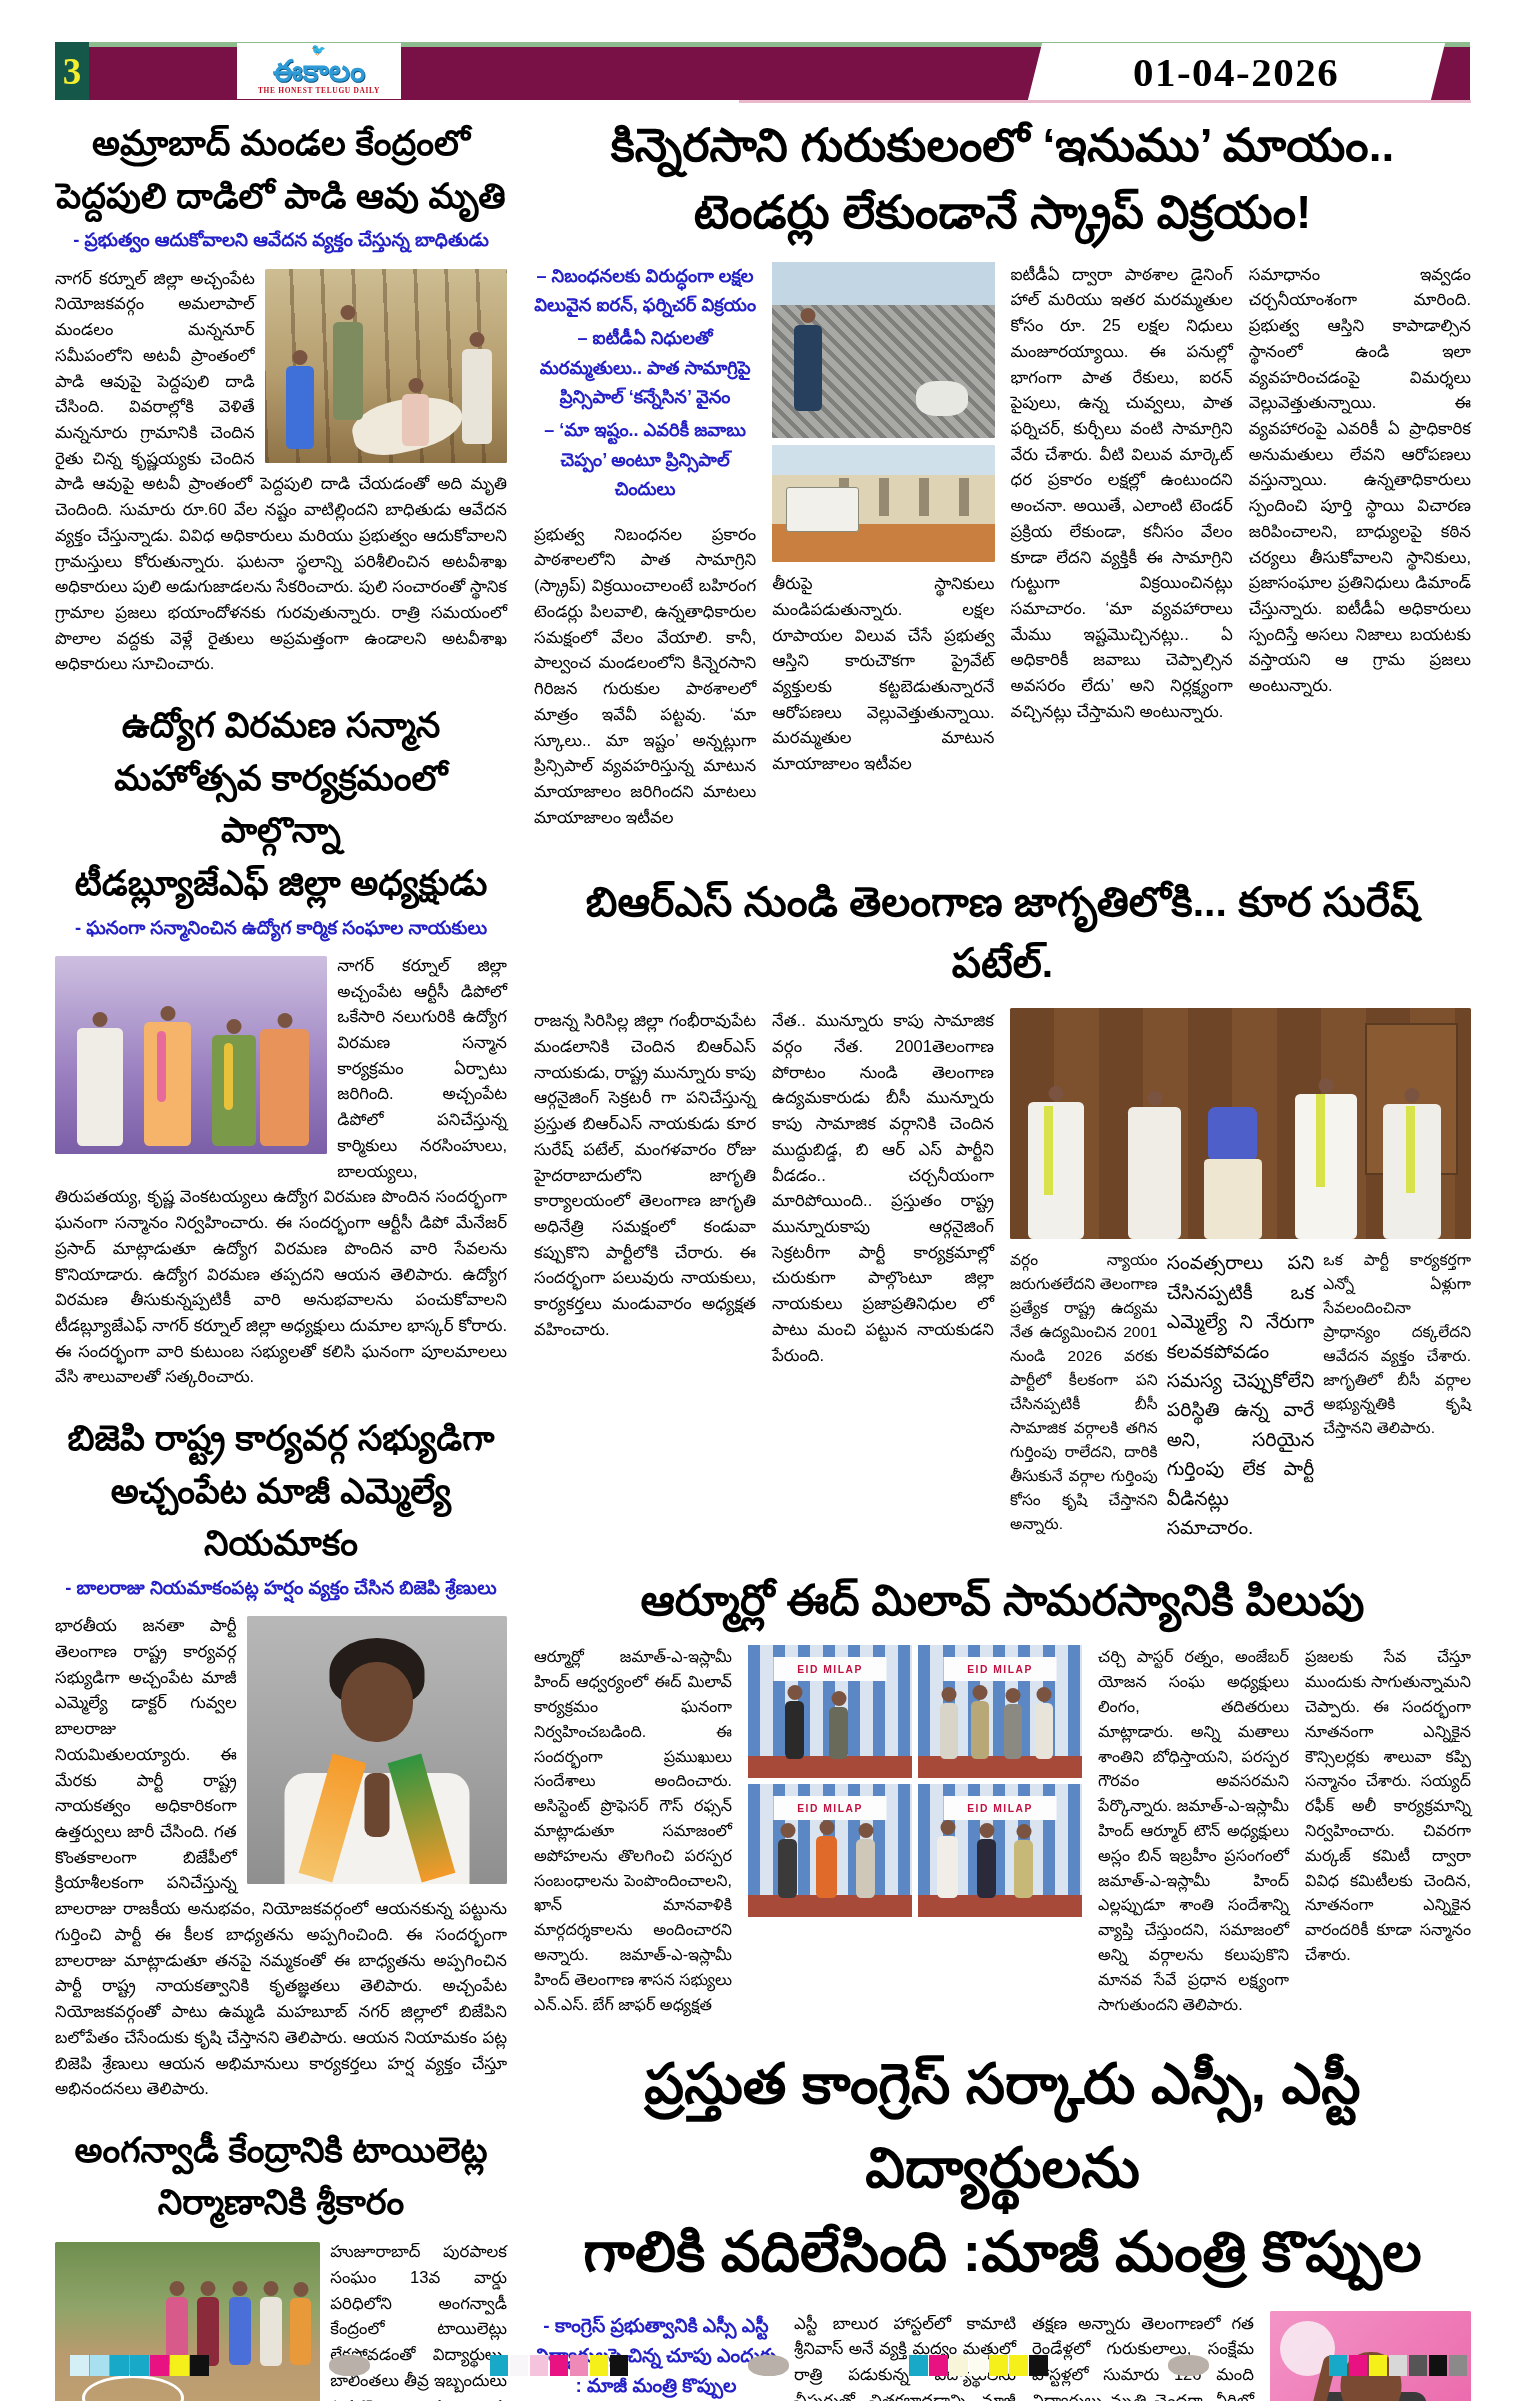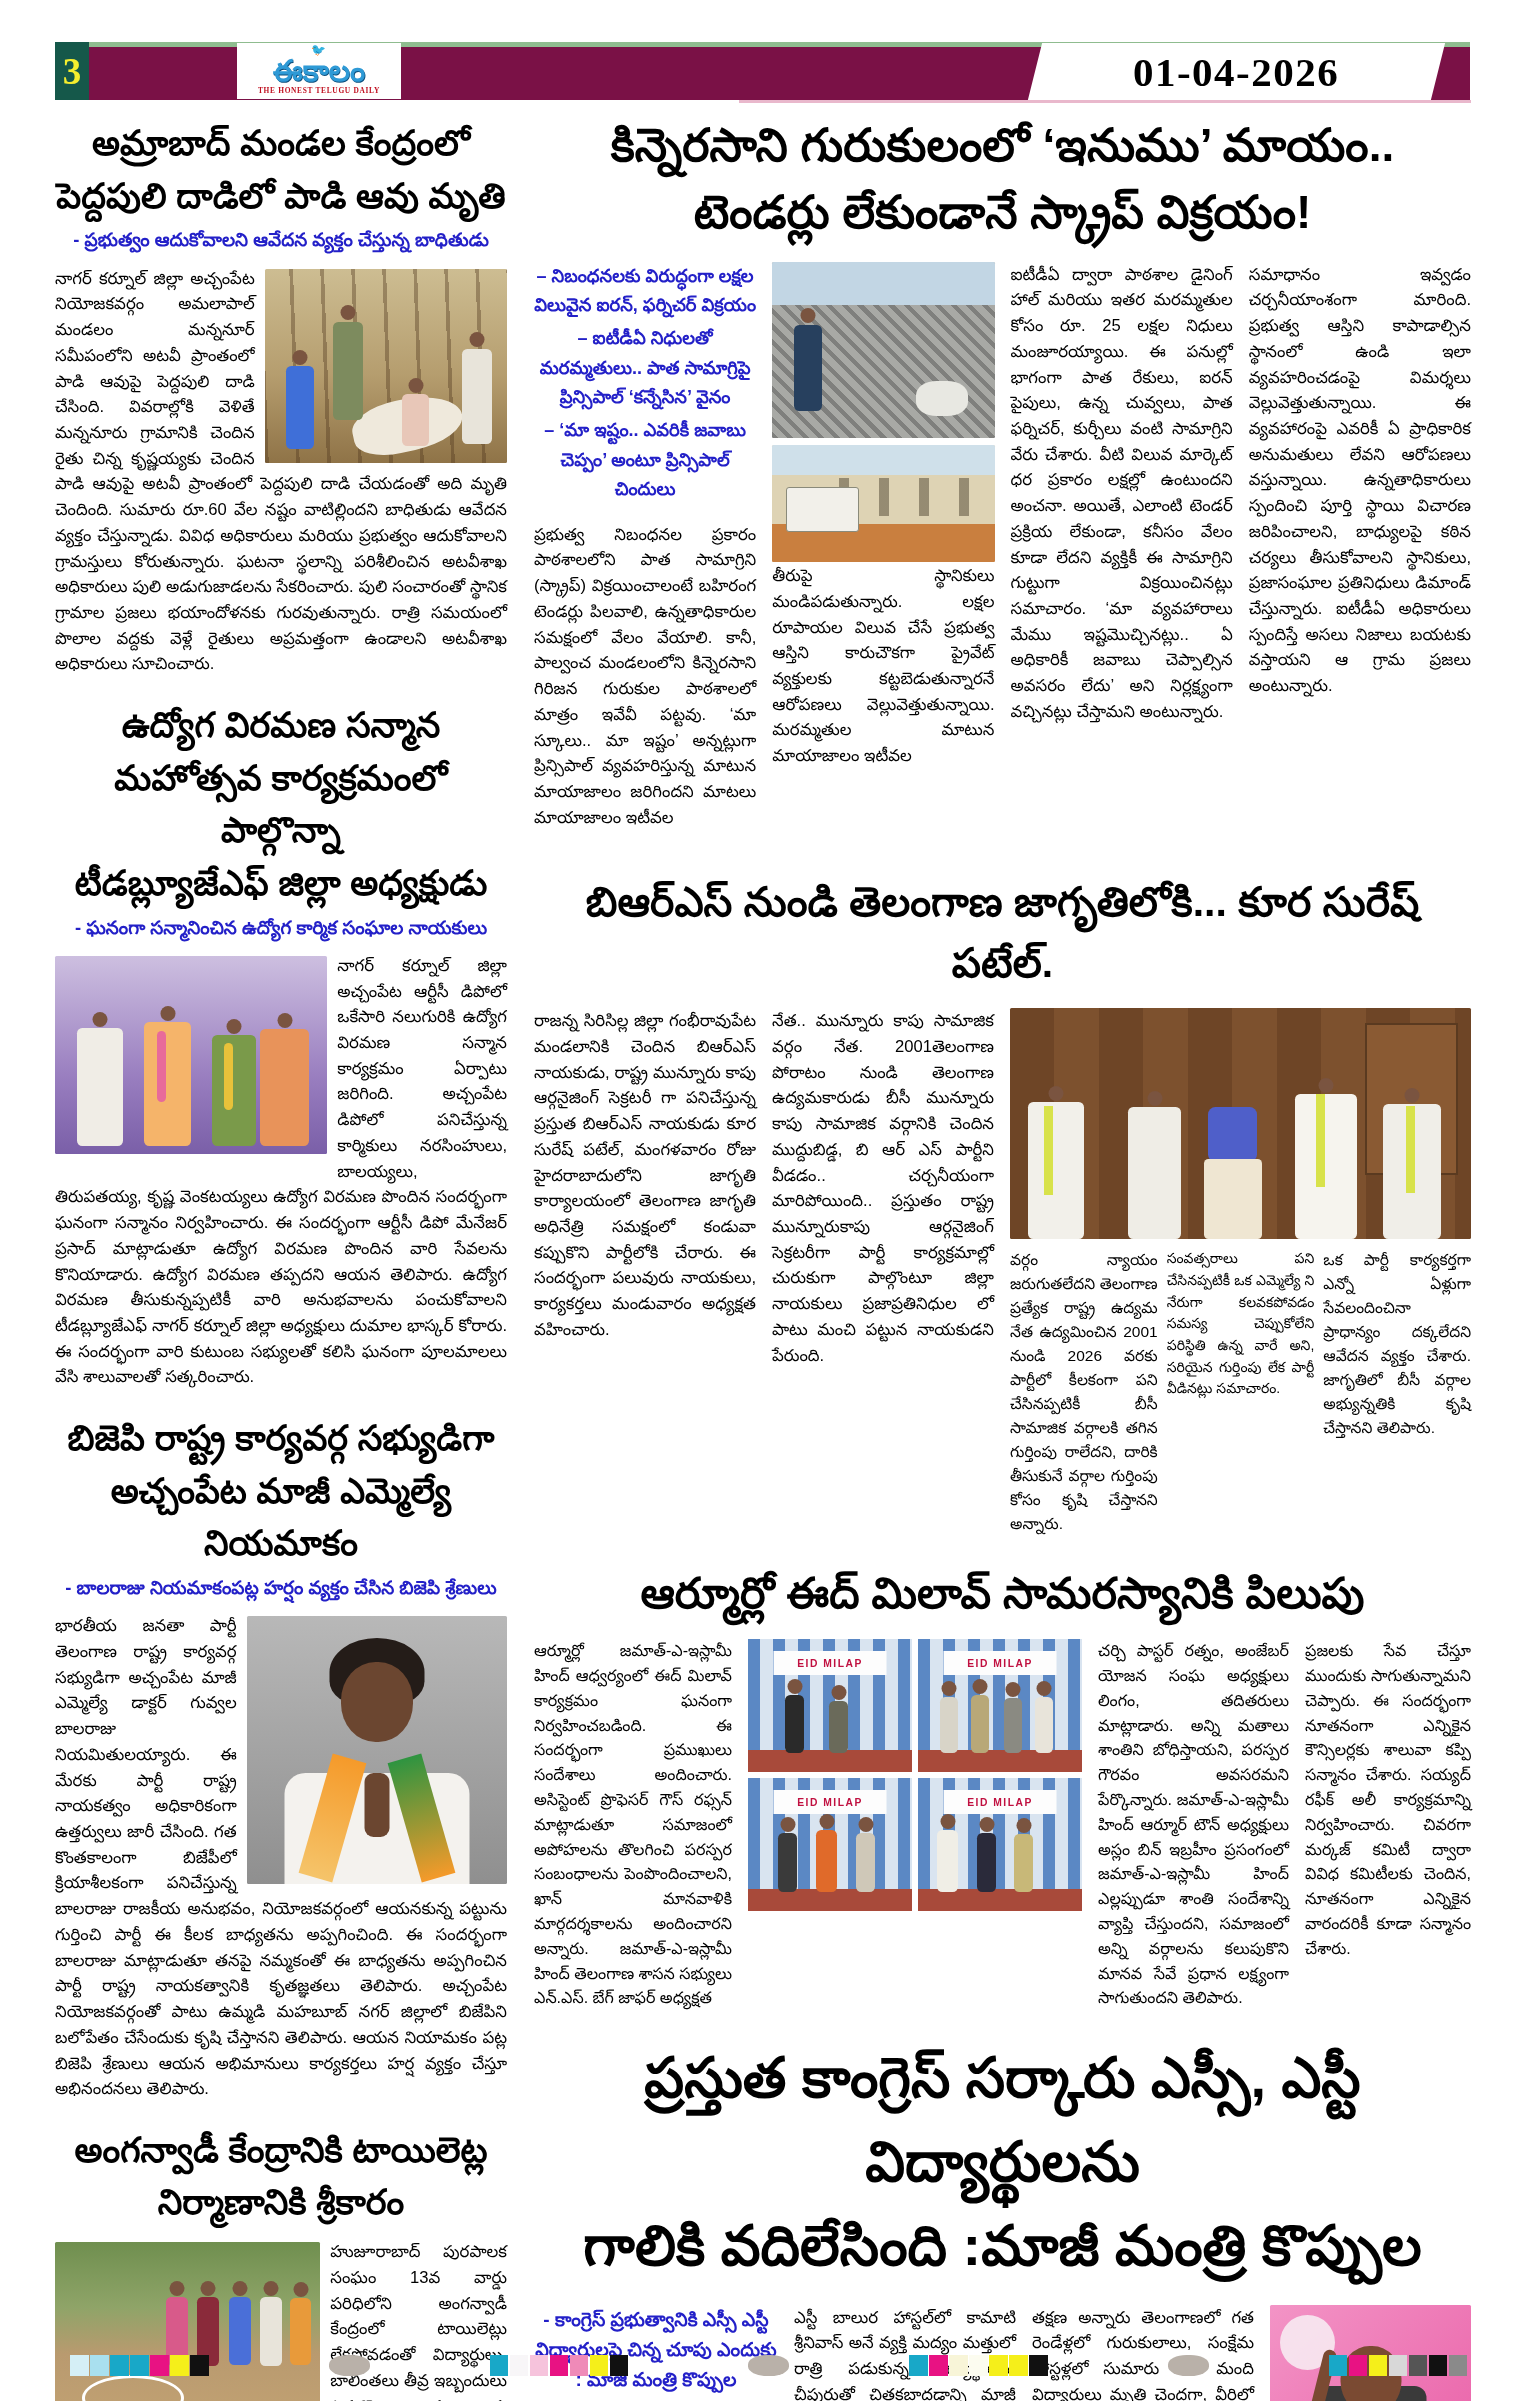--- a/index.html
+++ b/index.html
@@ -180,21 +180,21 @@
             <div style="position:absolute;inset:43px 0 0 0;background:repeating-linear-gradient(45deg, rgba(60,60,60,.38) 0 4.4px, transparent 4.4px 11px);"></div>
             <div class="fig" style="left:22px;bottom:27px;width:28px;height:86px;background:#27405e;"></div>
             <div style="position:absolute;right:27px;bottom:22px;width:52px;height:35px;border-radius:40%;background:#e8e8e2;"></div>
           </div>
           <div class="photo" style="width:100%;height:117px;margin-top:7.4px;background:#ded3b4;">
             <div style="position:absolute;left:0;right:0;top:0;height:30px;background:#cfe0ea;"></div>
             <div style="position:absolute;left:67px;right:0;top:33px;height:38px;background:repeating-linear-gradient(90deg, rgba(90,80,60,.55) 0 10.3px, transparent 10.3px 40px);"></div>
             <div style="position:absolute;left:0;right:0;bottom:0;height:38px;background:#c97f3f;"></div>
             <div style="position:absolute;left:13.3px;bottom:30px;width:71px;height:43px;border-radius:3px;background:#f2f0ea;border:1.5px solid #8a8a7a;"></div>
           </div>
-          <p class="body-txt" style="margin-top:1px;">తీరుపై స్థానికులు మండిపడుతున్నారు. లక్షల రూపాయల విలువ చేసే ప్రభుత్వ ఆస్తిని కారుచౌకగా ప్రైవేట్ వ్యక్తులకు కట్టబెడుతున్నారనే ఆరోపణలు వెల్లువెత్తుతున్నాయి. మరమ్మతుల మాటున మాయాజాలం ఇటీవల</p>
+          <p class="body-txt" style="margin-top:9px;">తీరుపై స్థానికులు మండిపడుతున్నారు. లక్షల రూపాయల విలువ చేసే ప్రభుత్వ ఆస్తిని కారుచౌకగా ప్రైవేట్ వ్యక్తులకు కట్టబెడుతున్నారనే ఆరోపణలు వెల్లువెత్తుతున్నాయి. మరమ్మతుల మాటున మాయాజాలం ఇటీవల</p>
         </div>
         <div class="col">
           <p class="body-txt" style="margin:0;">ఐటీడీఏ ద్వారా పాఠశాల డైనింగ్ హాల్ మరియు ఇతర మరమ్మతుల కోసం రూ. 25 లక్షల నిధులు మంజూరయ్యాయి. ఈ పనుల్లో భాగంగా పాత రేకులు, ఐరన్ పైపులు, ఉన్న చువ్వలు, పాత ఫర్నిచర్, కుర్చీలు వంటి సామాగ్రిని వేరు చేశారు. వీటి విలువ మార్కెట్ ధర ప్రకారం లక్షల్లో ఉంటుందని అంచనా. అయితే, ఎలాంటి టెండర్ ప్రక్రియ లేకుండా, కనీసం వేలం కూడా లేదని వ్యక్తికీ ఈ సామాగ్రిని గుట్టుగా విక్రయించినట్లు సమాచారం. ‘మా వ్యవహారాలు మేము ఇష్టమొచ్చినట్లు.. ఏ అధికారికీ జవాబు చెప్పాల్సిన అవసరం లేదు’ అని నిర్లక్ష్యంగా వచ్చినట్లు చేస్తామని అంటున్నారు.</p>
         </div>
         <div class="col">
           <p class="body-txt" style="margin:0;">సమాధానం ఇవ్వడం చర్చనీయాంశంగా మారింది. ప్రభుత్వ ఆస్తిని కాపాడాల్సిన స్థానంలో ఉండి ఇలా వ్యవహరించడంపై విమర్శలు వెల్లువెత్తుతున్నాయి. ఈ వ్యవహారంపై ఎవరికీ ఏ ప్రాధికారిక అనుమతులు లేవని ఆరోపణలు వస్తున్నాయి. ఉన్నతాధికారులు స్పందించి పూర్తి స్థాయి విచారణ జరిపించాలని, బాధ్యులపై కఠిన చర్యలు తీసుకోవాలని స్థానికులు, ప్రజాసంఘాల ప్రతినిధులు డిమాండ్ చేస్తున్నారు. ఐటీడీఏ అధికారులు స్పందిస్తే అసలు నిజాలు బయటకు వస్తాయని ఆ గ్రామ ప్రజలు అంటున్నారు.</p>
         </div>
       </div>
     </div>
 
@@ -215,21 +215,21 @@
             <div class="fig" style="left:118px;bottom:0;width:53px;height:132px;background:#efede6;"></div>
             <div style="position:absolute;left:198px;bottom:77px;width:49px;height:55px;border-radius:7.4px;background:#4f5fc9;"></div>
             <div style="position:absolute;left:194px;bottom:0;width:58px;height:80px;border-radius:4.4px;background:#efe6d2;"></div>
             <div class="fig" style="left:285px;bottom:0;width:62px;height:145px;background:#f6f4ee;"></div>
             <div style="position:absolute;left:306px;bottom:52px;width:9px;height:93px;background:#d8e24a;"></div>
             <div class="fig" style="right:30px;bottom:0;width:58px;height:135px;background:#f0eee8;"></div>
             <div style="position:absolute;right:56px;bottom:46px;width:9px;height:87px;background:#d8e24a;"></div>
           </div>
           <div class="row" style="margin-top:9px;gap:9px;">
             <p class="body-txt" style="margin:0;flex:1;font-size:15.5px;">వర్గం న్యాయం జరుగుతలేదని తెలంగాణ ప్రత్యేక రాష్ట్ర ఉద్యమ నేత ఉద్యమించిన 2001 నుండి 2026 వరకు పార్టీలో కీలకంగా పని చేసినప్పటికీ బీసీ సామాజిక వర్గాలకి తగిన గుర్తింపు రాలేదని, దారికి తీసుకునే వర్గాల గుర్తింపు కోసం కృషి చేస్తానని అన్నారు.</p>
-            <p class="body-txt" style="margin:0;flex:1;font-size:14px;">సంవత్సరాలు పని చేసినప్పటికీ ఒక ఎమ్మెల్యే ని నేరుగా కలవకపోవడం సమస్య చెప్పుకోలేని పరిస్థితి ఉన్న వారే అని, సరియైన గుర్తింపు లేక పార్టీ వీడినట్లు సమాచారం.</p>
+            <p class="body-txt" style="margin:0;flex:1;font-size:19px;">సంవత్సరాలు పని చేసినప్పటికీ ఒక ఎమ్మెల్యే ని నేరుగా కలవకపోవడం సమస్య చెప్పుకోలేని పరిస్థితి ఉన్న వారే అని, సరియైన గుర్తింపు లేక పార్టీ వీడినట్లు సమాచారం.</p>
             <p class="body-txt" style="margin:0;flex:1;font-size:15.5px;">ఒక పార్టీ కార్యకర్తగా ఎన్నో ఏళ్లుగా సేవలందించినా ప్రాధాన్యం దక్కలేదని ఆవేదన వ్యక్తం చేశారు. జాగృతిలో బీసీ వర్గాల అభ్యున్నతికి కృషి చేస్తానని తెలిపారు.</p>
           </div>
         </div>
       </div>
     </div>
 
     <div class="rc-article">
       <div class="headline" style="font-size:43px;">ఆర్మూర్లో ఈద్ మిలావ్ సామరస్యానికి పిలుపు</div>
       <div class="row" style="margin-top:13.3px;">
         <div style="width:198px;">

